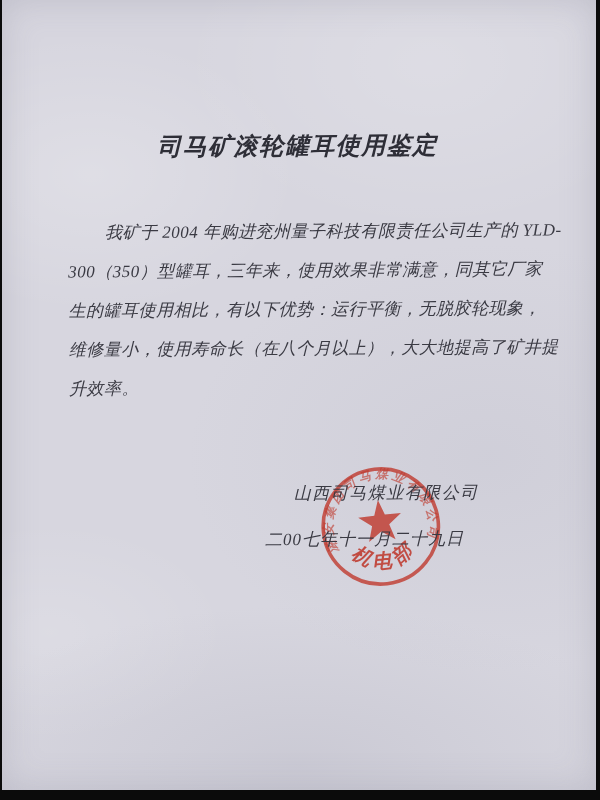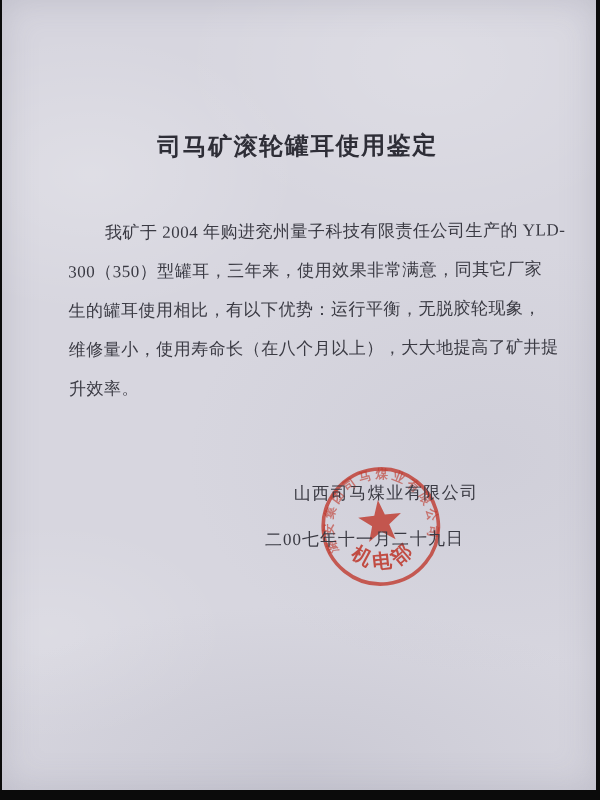--- a/index.html
+++ b/index.html
@@ -15,20 +15,21 @@
     position: absolute;
     left: 2px; top: 0; right: 4px; bottom: 10px;
     background:
       radial-gradient(ellipse 300px 200px at 15% 22%, rgba(255,255,255,.20), transparent 70%),
       radial-gradient(ellipse 420px 300px at 82% 58%, rgba(168,168,184,.16), transparent 72%),
       radial-gradient(ellipse 520px 230px at 50% 97%, rgba(158,158,174,.22), transparent 70%),
       radial-gradient(ellipse 360px 240px at 72% 8%, rgba(255,255,255,.16), transparent 70%),
       radial-gradient(ellipse 260px 160px at 8% 80%, rgba(255,255,255,.14), transparent 70%),
       #d7d6df;
     box-shadow: inset 0 0 35px rgba(120,120,140,.25);
+    font-style: italic;
   }
   .content {
     position: absolute;
     inset: 0;
     transform: rotate(-0.35deg);
     color: #33333b;
   }
   .title {
     position: absolute;
     top: 130px; left: 0; width: 100%;

